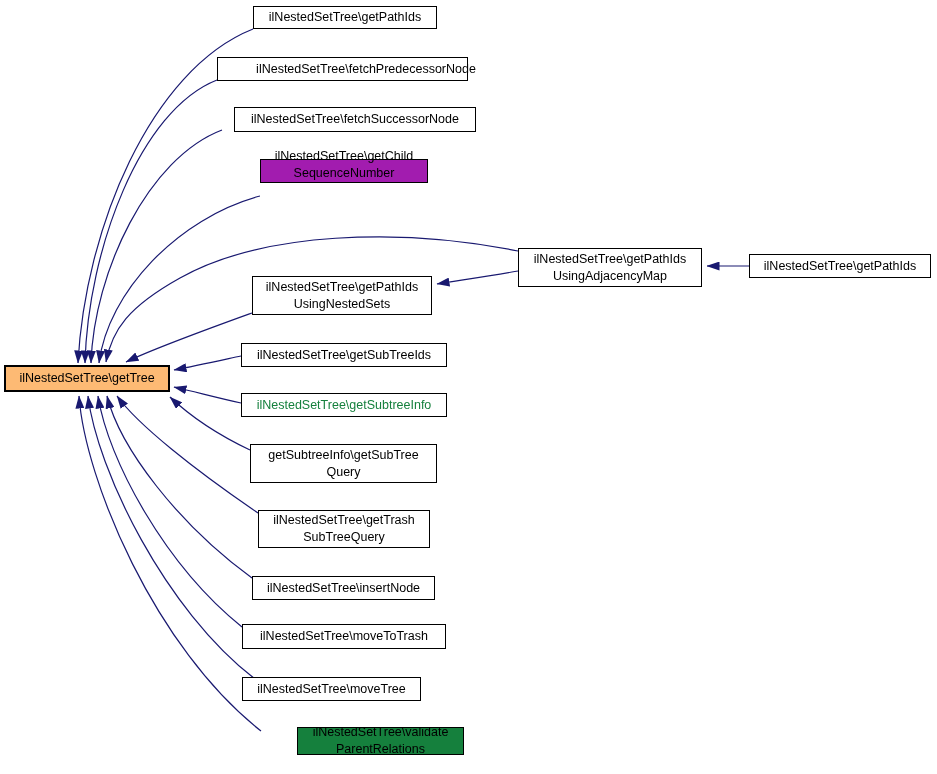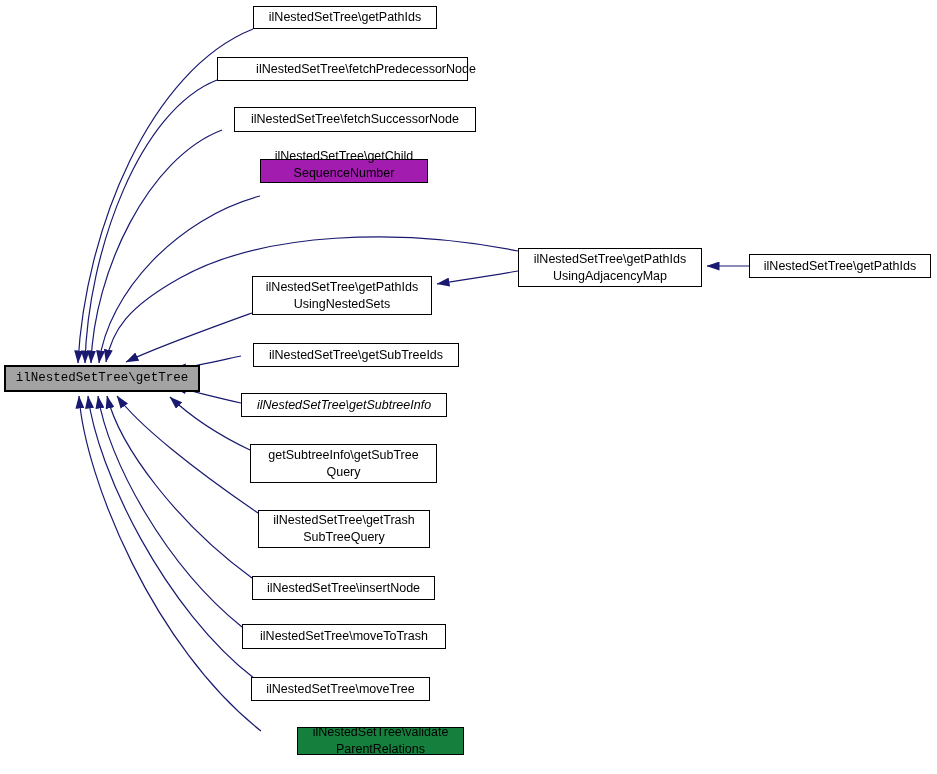--- a/index.html
+++ b/index.html
@@ -69,36 +69,36 @@
         <path d="M258,513 C195,470 138,425 117,396" fill="none" stroke="#191970" stroke-width="1.2" marker-end="url(#arrowhead)"></path>
         <path d="M252,578 C178,524 120,448 107,396" fill="none" stroke="#191970" stroke-width="1.2" marker-end="url(#arrowhead)"></path>
         <path d="M242,627 C165,565 108,460 98,396" fill="none" stroke="#191970" stroke-width="1.2" marker-end="url(#arrowhead)"></path>
         <path d="M255,679 C165,610 97,470 88,396" fill="none" stroke="#191970" stroke-width="1.2" marker-end="url(#arrowhead)"></path>
         <path d="M261,731 C155,648 85,480 79,396" fill="none" stroke="#191970" stroke-width="1.2" marker-end="url(#arrowhead)"></path>
         <path d="M749,266 L707,266" fill="none" stroke="#191970" stroke-width="1.2" marker-end="url(#arrowhead)"></path>
         <path d="M518,271 C490,276 462,280 437,284" fill="none" stroke="#191970" stroke-width="1.2" marker-end="url(#arrowhead)"></path>
       </g>
   </svg>
   <div id="nodes">
-      <div class="graph-node highlighted" style="left: 4px; top: 365px; width: 196px; height: 27px; background: #a3a3a3; border-color: rgb(0, 0, 0); font-family: Liberation Mono, monospace;"><div class="node-label" style="color: rgb(0, 0, 0);">ilNestedSetTree\getTree</div></div>
+      <div class="graph-node highlighted" style="left: 4px; top: 365px; width: 166px; height: 27px; background: #fdba74; border-color: rgb(0, 0, 0);"><div class="node-label" style="color: rgb(0, 0, 0);">ilNestedSetTree\getTree</div></div>
       <div class="graph-node" style="left: 253px; top: 6px; width: 184px; height: 23px; background: rgb(255, 255, 255); border-color: rgb(0, 0, 0);"><div class="node-label" style="color: rgb(0, 0, 0);">ilNestedSetTree\getPathIds</div></div>
       <div class="graph-node" style="left: 217px; top: 57px; width: 251px; height: 24px; background: rgb(255, 255, 255); border-color: rgb(0, 0, 0);"><div class="node-label" style="color: rgb(0, 0, 0); margin-left: 47px;">ilNestedSetTree\fetchPredecessorNode</div></div>
       <div class="graph-node" style="left: 222px; top: 107px; width: 242px; height: 25px; background: rgb(255, 255, 255); border-color: rgb(0, 0, 0); margin-left: 12px;"><div class="node-label" style="color: rgb(0, 0, 0);">ilNestedSetTree\fetchSuccessorNode</div></div>
       <div class="graph-node" style="left: 260px; top: 159px; width: 168px; height: 24px; background: #a21caf; border-color: rgb(0, 0, 0); align-items: flex-end;"><div class="node-label" style="color: rgb(0, 0, 0);">ilNestedSetTree\getChild
 SequenceNumber</div></div>
       <div class="graph-node" style="left: 518px; top: 248px; width: 184px; height: 39px; background: rgb(255, 255, 255); border-color: rgb(0, 0, 0);"><div class="node-label" style="color: rgb(0, 0, 0);">ilNestedSetTree\getPathIds
 UsingAdjacencyMap</div></div>
       <div class="graph-node" style="left: 749px; top: 254px; width: 182px; height: 24px; background: rgb(255, 255, 255); border-color: rgb(0, 0, 0);"><div class="node-label" style="color: rgb(0, 0, 0);">ilNestedSetTree\getPathIds</div></div>
       <div class="graph-node" style="left: 252px; top: 276px; width: 180px; height: 39px; background: rgb(255, 255, 255); border-color: rgb(0, 0, 0);"><div class="node-label" style="color: rgb(0, 0, 0);">ilNestedSetTree\getPathIds
 UsingNestedSets</div></div>
-      <div class="graph-node" style="left: 241px; top: 343px; width: 206px; height: 24px; background: rgb(255, 255, 255); border-color: rgb(0, 0, 0); margin-left: 12px;"><div class="node-label" style="color: rgb(0, 0, 0);">ilNestedSetTree\getSubTreeIds</div></div>
-      <div class="graph-node" style="left: 241px; top: 393px; width: 206px; height: 24px; background: rgb(255, 255, 255); border-color: rgb(0, 0, 0);"><div class="node-label" style="color: #000000; font-style: italic;">ilNestedSetTree\getSubtreeInfo</div></div>
+      <div class="graph-node" style="left: 241px; top: 343px; width: 206px; height: 24px; background: rgb(255, 255, 255); border-color: rgb(0, 0, 0);"><div class="node-label" style="color: rgb(0, 0, 0);">ilNestedSetTree\getSubTreeIds</div></div>
+      <div class="graph-node" style="left: 241px; top: 393px; width: 206px; height: 24px; background: rgb(255, 255, 255); border-color: rgb(0, 0, 0);"><div class="node-label" style="color: #15803d;">ilNestedSetTree\getSubtreeInfo</div></div>
       <div class="graph-node" style="left: 250px; top: 444px; width: 187px; height: 39px; background: rgb(255, 255, 255); border-color: rgb(0, 0, 0);"><div class="node-label" style="color: rgb(0, 0, 0);">getSubtreeInfo\getSubTree
 Query</div></div>
       <div class="graph-node" style="left: 258px; top: 510px; width: 172px; height: 38px; background: rgb(255, 255, 255); border-color: rgb(0, 0, 0);"><div class="node-label" style="color: rgb(0, 0, 0);">ilNestedSetTree\getTrash
 SubTreeQuery</div></div>
       <div class="graph-node" style="left: 252px; top: 576px; width: 183px; height: 24px; background: rgb(255, 255, 255); border-color: rgb(0, 0, 0);"><div class="node-label" style="color: rgb(0, 0, 0);">ilNestedSetTree\insertNode</div></div>
       <div class="graph-node" style="left: 242px; top: 624px; width: 204px; height: 25px; background: rgb(255, 255, 255); border-color: rgb(0, 0, 0);"><div class="node-label" style="color: rgb(0, 0, 0);">ilNestedSetTree\moveToTrash</div></div>
-      <div class="graph-node" style="left: 251px; top: 677px; width: 179px; height: 24px; background: rgb(255, 255, 255); border-color: rgb(0, 0, 0);"><div class="node-label" style="color: rgb(0, 0, 0);">ilNestedSetTree\moveTree</div></div>
+      <div class="graph-node" style="left: 242px; top: 677px; width: 179px; height: 24px; background: rgb(255, 255, 255); border-color: rgb(0, 0, 0);"><div class="node-label" style="color: rgb(0, 0, 0);">ilNestedSetTree\moveTree</div></div>
       <div class="graph-node" style="left: 261px; top: 727px; width: 167px; height: 28px; background: #15803d; border-color: rgb(0, 0, 0); margin-left: 36px;"><div class="node-label" style="color: rgb(0, 0, 0);">ilNestedSetTree\validate
 ParentRelations</div></div>
     </div>
 </div>
 
 </body></html>

